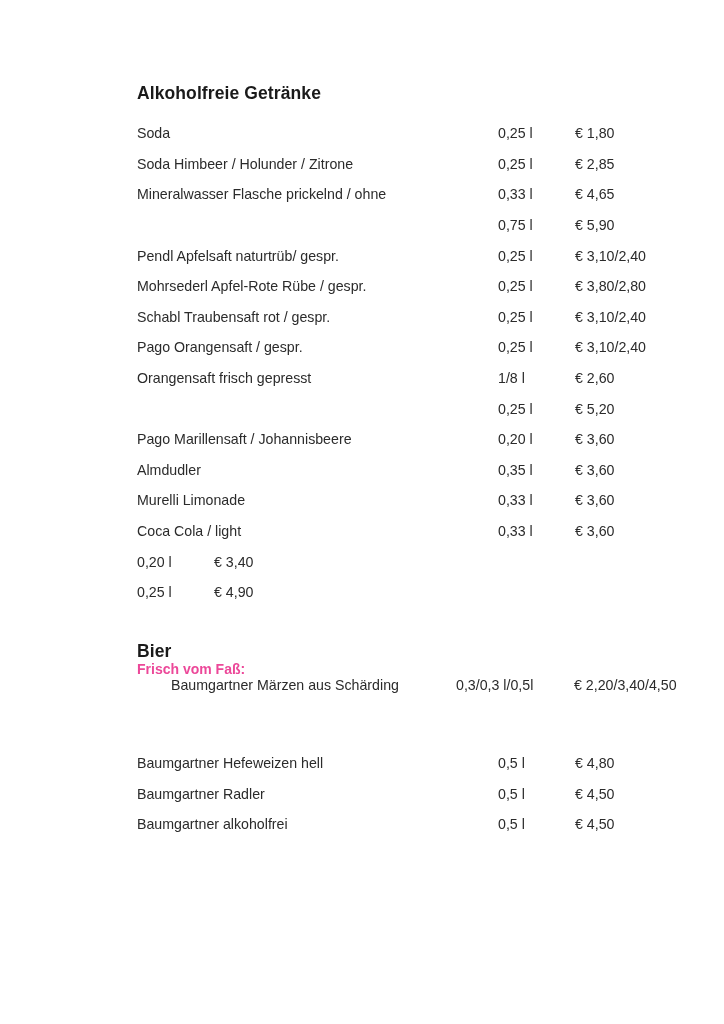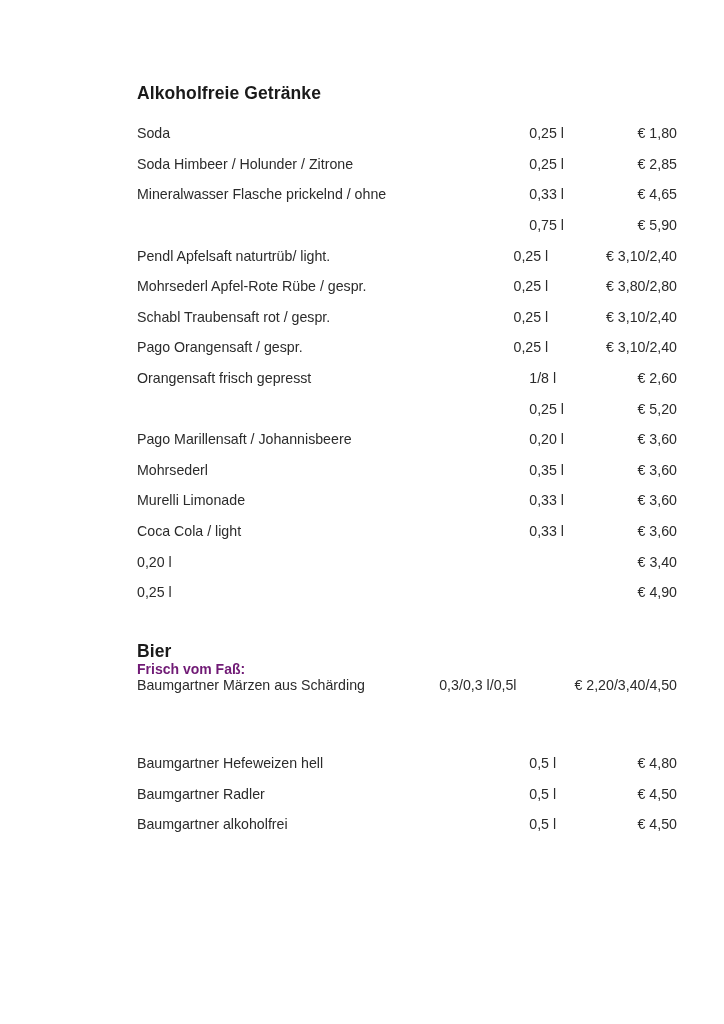--- a/index.html
+++ b/index.html
@@ -31,65 +31,64 @@
   .section-title {
     font-size: 17.5px;
     font-weight: bold;
     letter-spacing: 0.1px;
     color: #1a1a1a;
     line-height: 1.1;
   }
   .sub-title {
     font-size: 14px;
     font-weight: bold;
-    color: #701a75;
+    color: #ec4899;
     line-height: 1.15;
   }
 
   
   .rows {
     font-size: 14.2px;
     color: #2b2b2b;
   }
   .row {
     display: flex;
     align-items: baseline;
     height: 30.6px;
     white-space: pre;
-    justify-content: space-between;
   }
   .row .name {
     width: 361px;
     flex: 0 0 361px;
   }
   .row .size {
     width: 77px;
     flex: 0 0 77px;
   }
   .row .price {
     flex: 0 0 auto;
   }
 
   
   .row.draft {
     height: 28px;
+    margin-left: 34px;
   }
   .row.draft .name {
     width: 285px;
     flex: 0 0 285px;
   }
   .row.draft .size {
     width: 118px;
     flex: 0 0 118px;
   }
 
   
   .row.tight {
     height: 30.6px;
-    gap: 31px;
   }
 
   
   .gap-title {
     height: 22px;
   }
   .gap-bier {
     height: 27px;
   }
   .gap-flaschen {
@@ -125,21 +124,21 @@
         <span class="price">€ 4,65</span>
       </div>
 
       <div class="row">
         <span class="name"></span>
         <span class="size">0,75 l</span>
         <span class="price">€ 5,90</span>
       </div>
 
       <div class="row">
-        <span class="name">Pendl Apfelsaft naturtrüb/ light.</span>
+        <span class="name">Pendl Apfelsaft naturtrüb/ gespr.</span>
         <span class="size">0,25 l</span>
         <span class="price">€ 3,10/2,40</span>
       </div>
 
       <div class="row">
         <span class="name">Mohrsederl Apfel-Rote Rübe / gespr.</span>
         <span class="size">0,25 l</span>
         <span class="price">€ 3,80/2,80</span>
       </div>
 
@@ -167,21 +166,21 @@
         <span class="price">€ 5,20</span>
       </div>
 
       <div class="row">
         <span class="name">Pago Marillensaft / Johannisbeere</span>
         <span class="size">0,20 l</span>
         <span class="price">€ 3,60</span>
       </div>
 
       <div class="row">
-        <span class="name">Mohrsederl</span>
+        <span class="name">Almdudler</span>
         <span class="size">0,35 l</span>
         <span class="price">€ 3,60</span>
       </div>
 
       <div class="row">
         <span class="name">Murelli Limonade</span>
         <span class="size">0,33 l</span>
         <span class="price">€ 3,60</span>
       </div>
 

